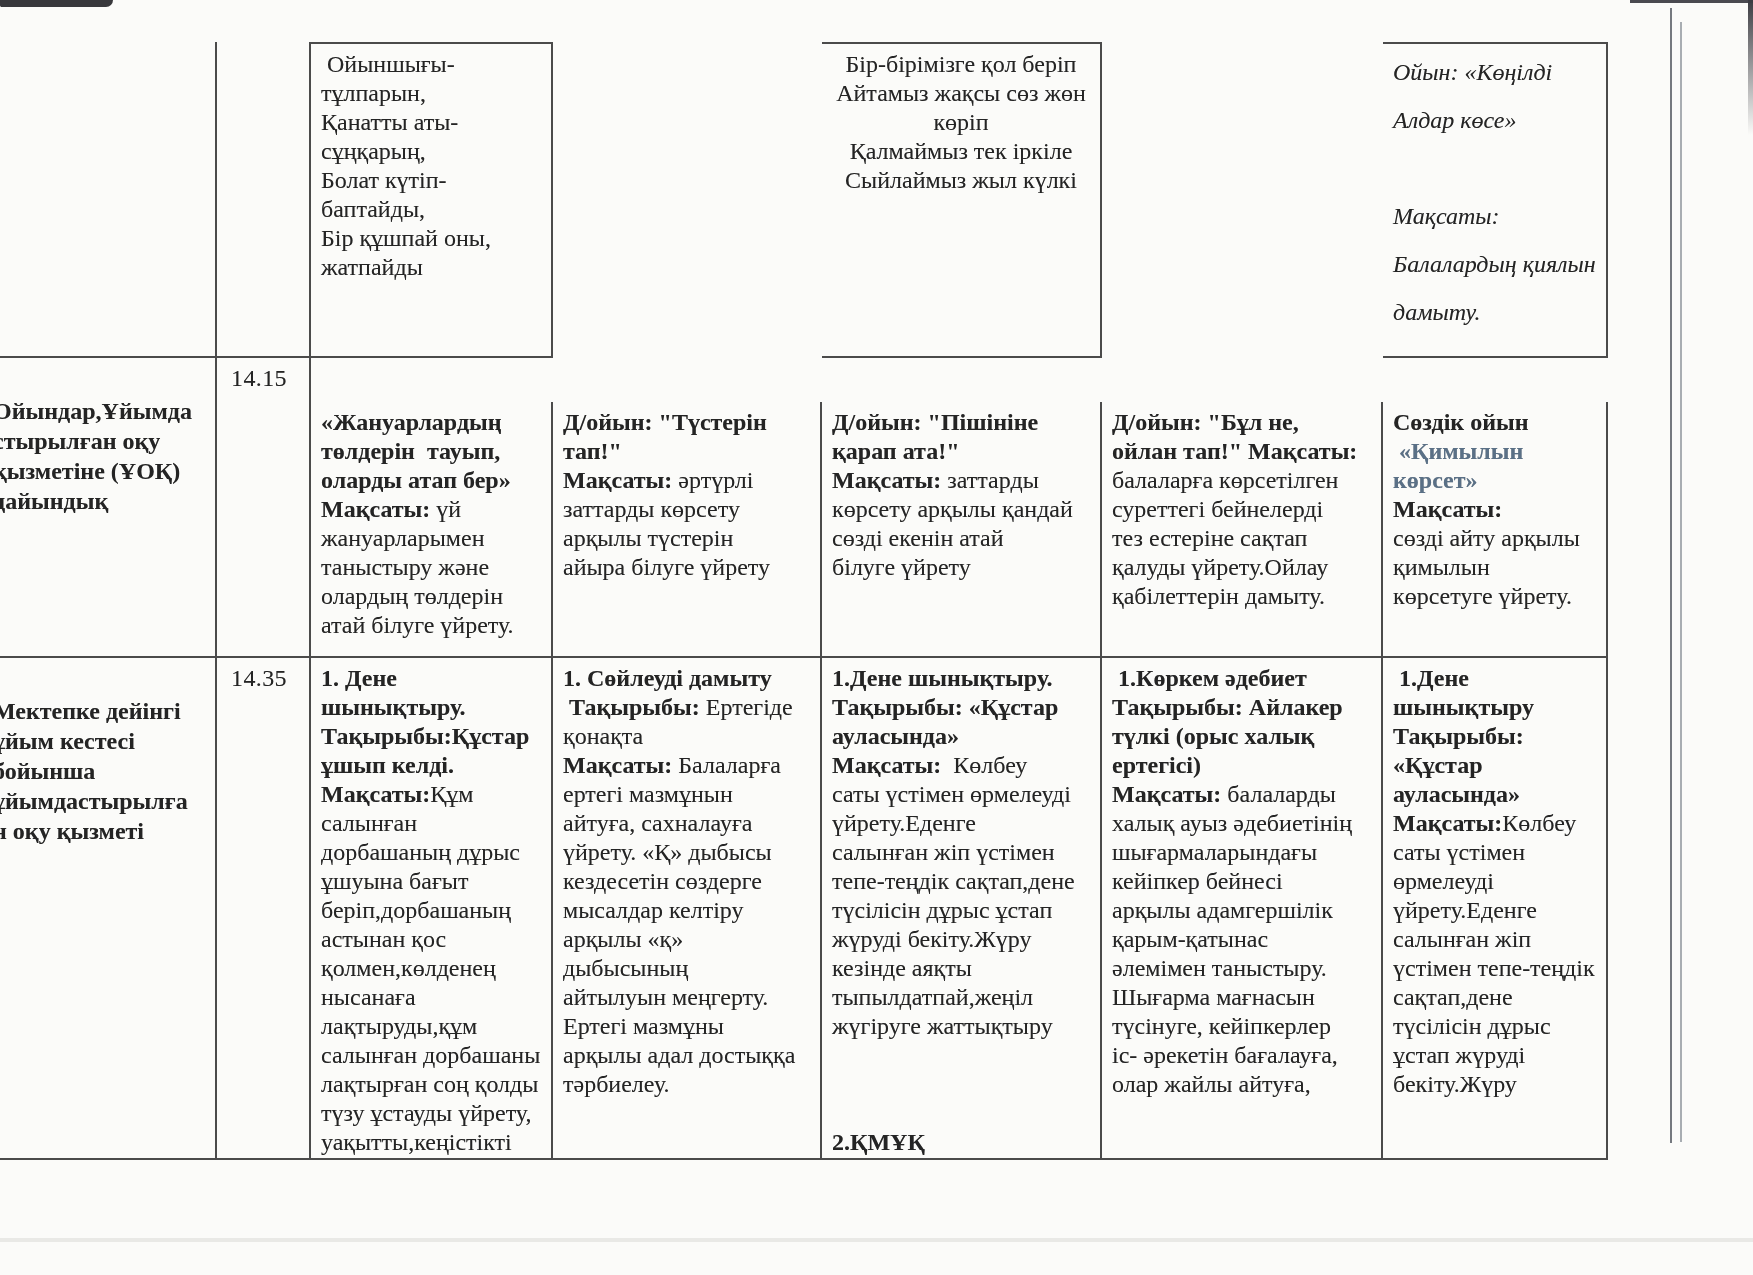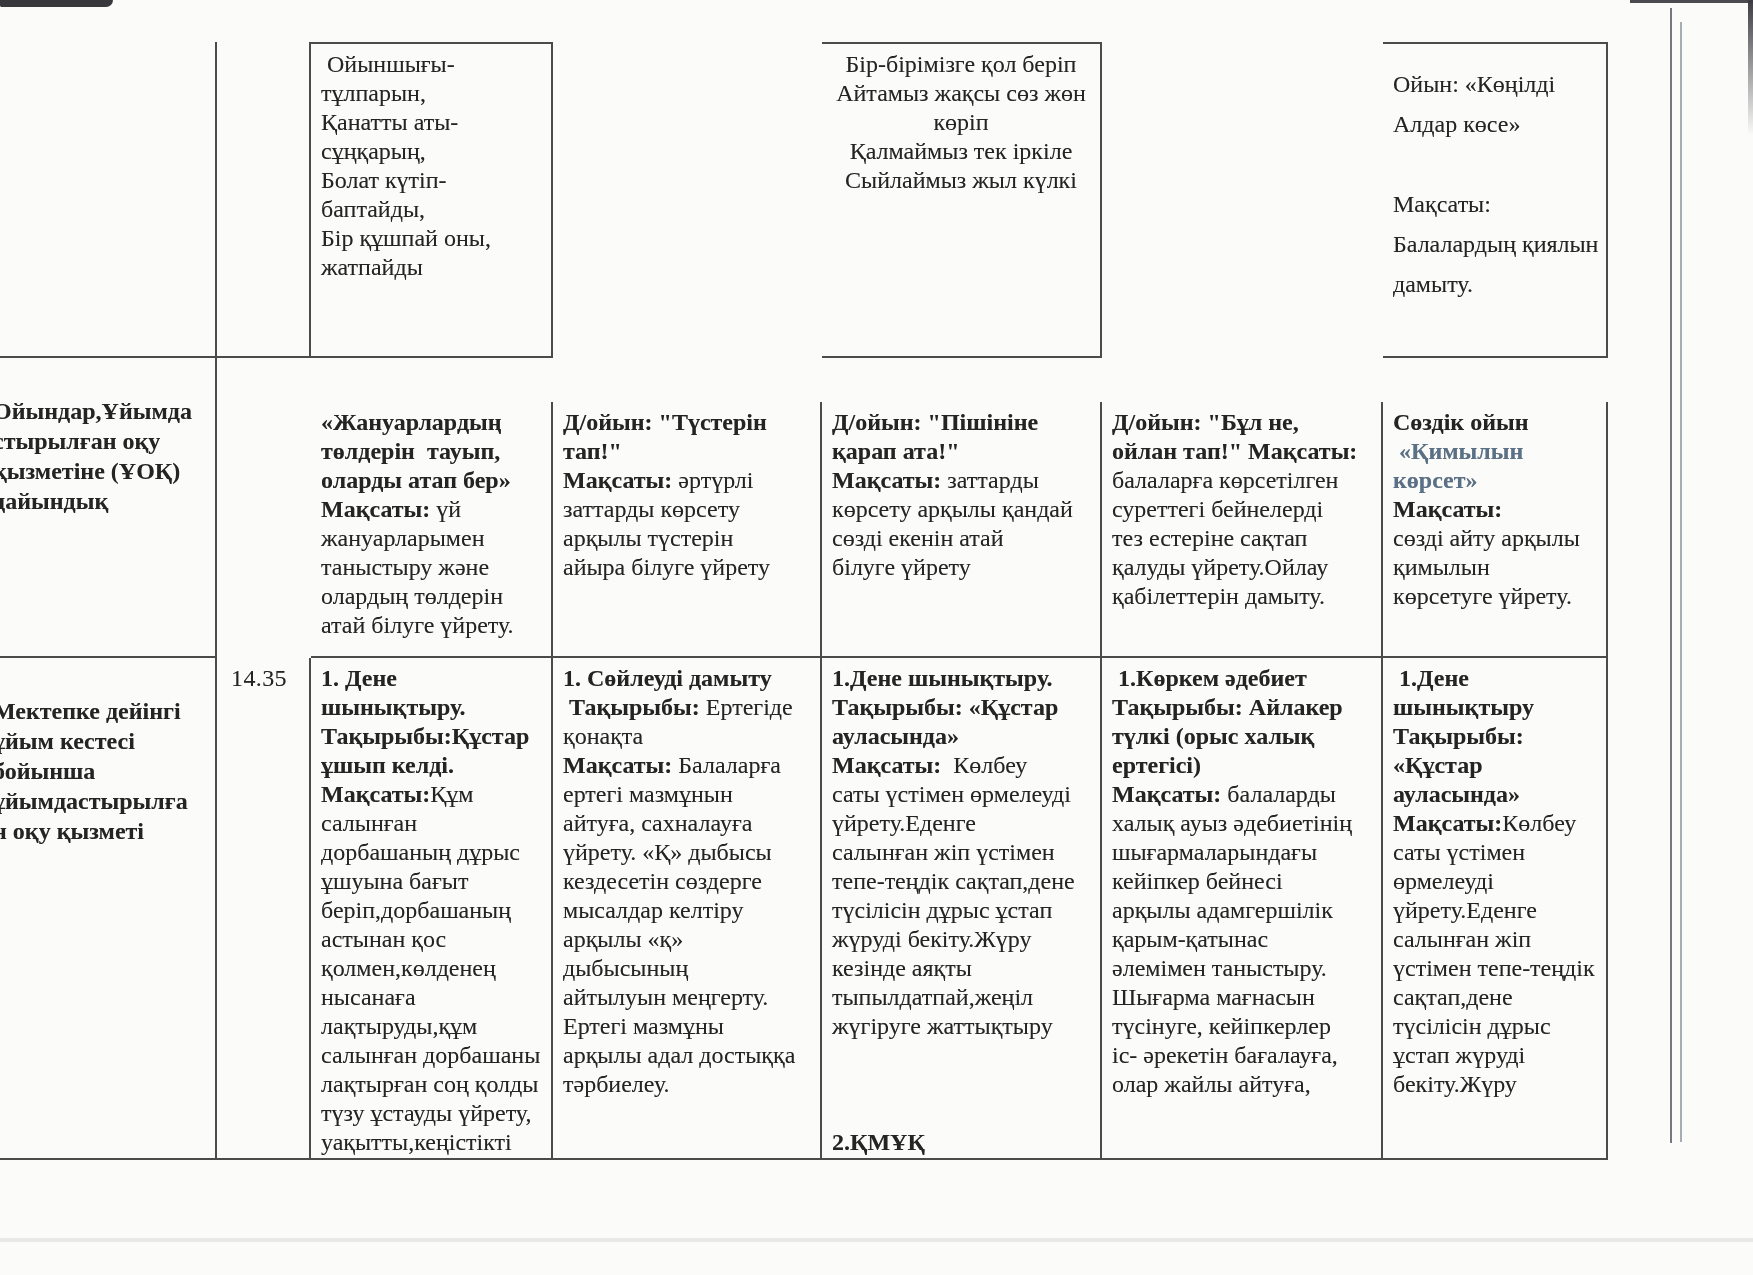--- a/index.html
+++ b/index.html
@@ -27,21 +27,21 @@
     white-space:pre-line;
     padding:6px 6px 0 10px;
     overflow:hidden;
   }
   .top{border-top:2px solid var(--ln);}
   .lblcell{font-weight:bold;padding:8px 4px 0 0;line-height:30px;}
   .lblcell .shift{display:block;margin-left:-7px;}
   .timecell{padding:6px 0 0 14px;letter-spacing:.4px;}
   .hdrcell{padding:7px 0 0 50px;}
   .center{text-align:center;padding-left:4px;padding-right:4px;}
-  .lh40{line-height:40px;padding-top:20px;}
+  .lh40{line-height:48px;padding-top:4px;font-style:italic;}
 
   
   .gc1{grid-column:1}.gc2{grid-column:2}.gc3{grid-column:3}.gc4{grid-column:4}
   .gc5{grid-column:5}.gc6{grid-column:6}.gc7{grid-column:7}
   .gc37{grid-column:3 / span 5}
   .gr1{grid-row:1}.gr2{grid-row:2}.gr23{grid-row:2 / span 2}.gr3{grid-row:3}.gr4{grid-row:4}
 
   
   .art{position:absolute;}
   .a-topbar{left:0;top:0;width:113px;height:7px;background:#38383c;border-radius:0 0 10px 2px;}
@@ -80,20 +80,21 @@
 Мақсаты:
 Балалардың қиялын
 дамыту.</div>
 
     <div class="cell lblcell gc1 gr23">
       <span class="shift">Ойындар,Ұйымда
 стырылған оқу
 қызметіне (ҰОҚ)
 дайындық</span>
     </div>
+    <div class="cell timecell gc2 gr23">14.15</div>
     <div class="cell gc3 gr3"><span style="font-weight: bold;">«Жануарлардың
 төлдерін&nbsp; тауып,
 оларды атап бер»
 Мақсаты:</span><span> үй
 жануарларымен
 таныстыру және
 олардың төлдерін
 атай білуге үйрету.</span></div>
     <div class="cell gc4 gr3"><span style="font-weight: bold;">Д/ойын: "Түстерін
 тап!"

